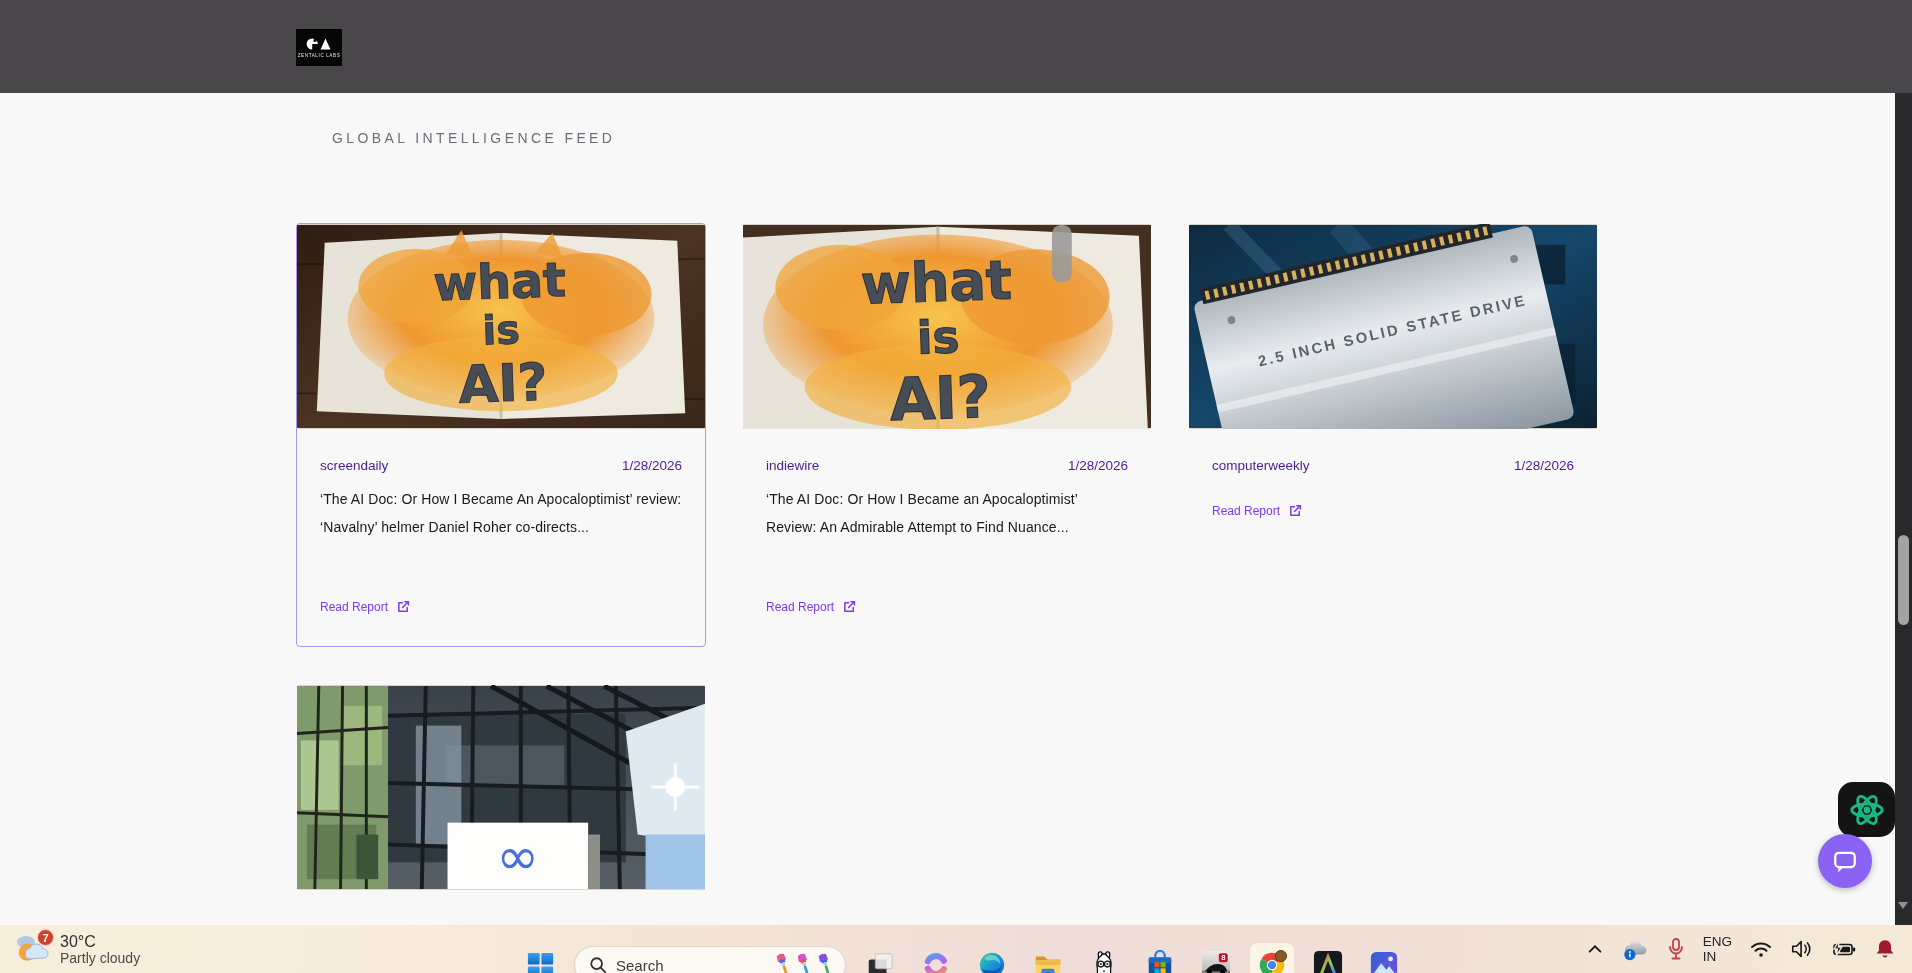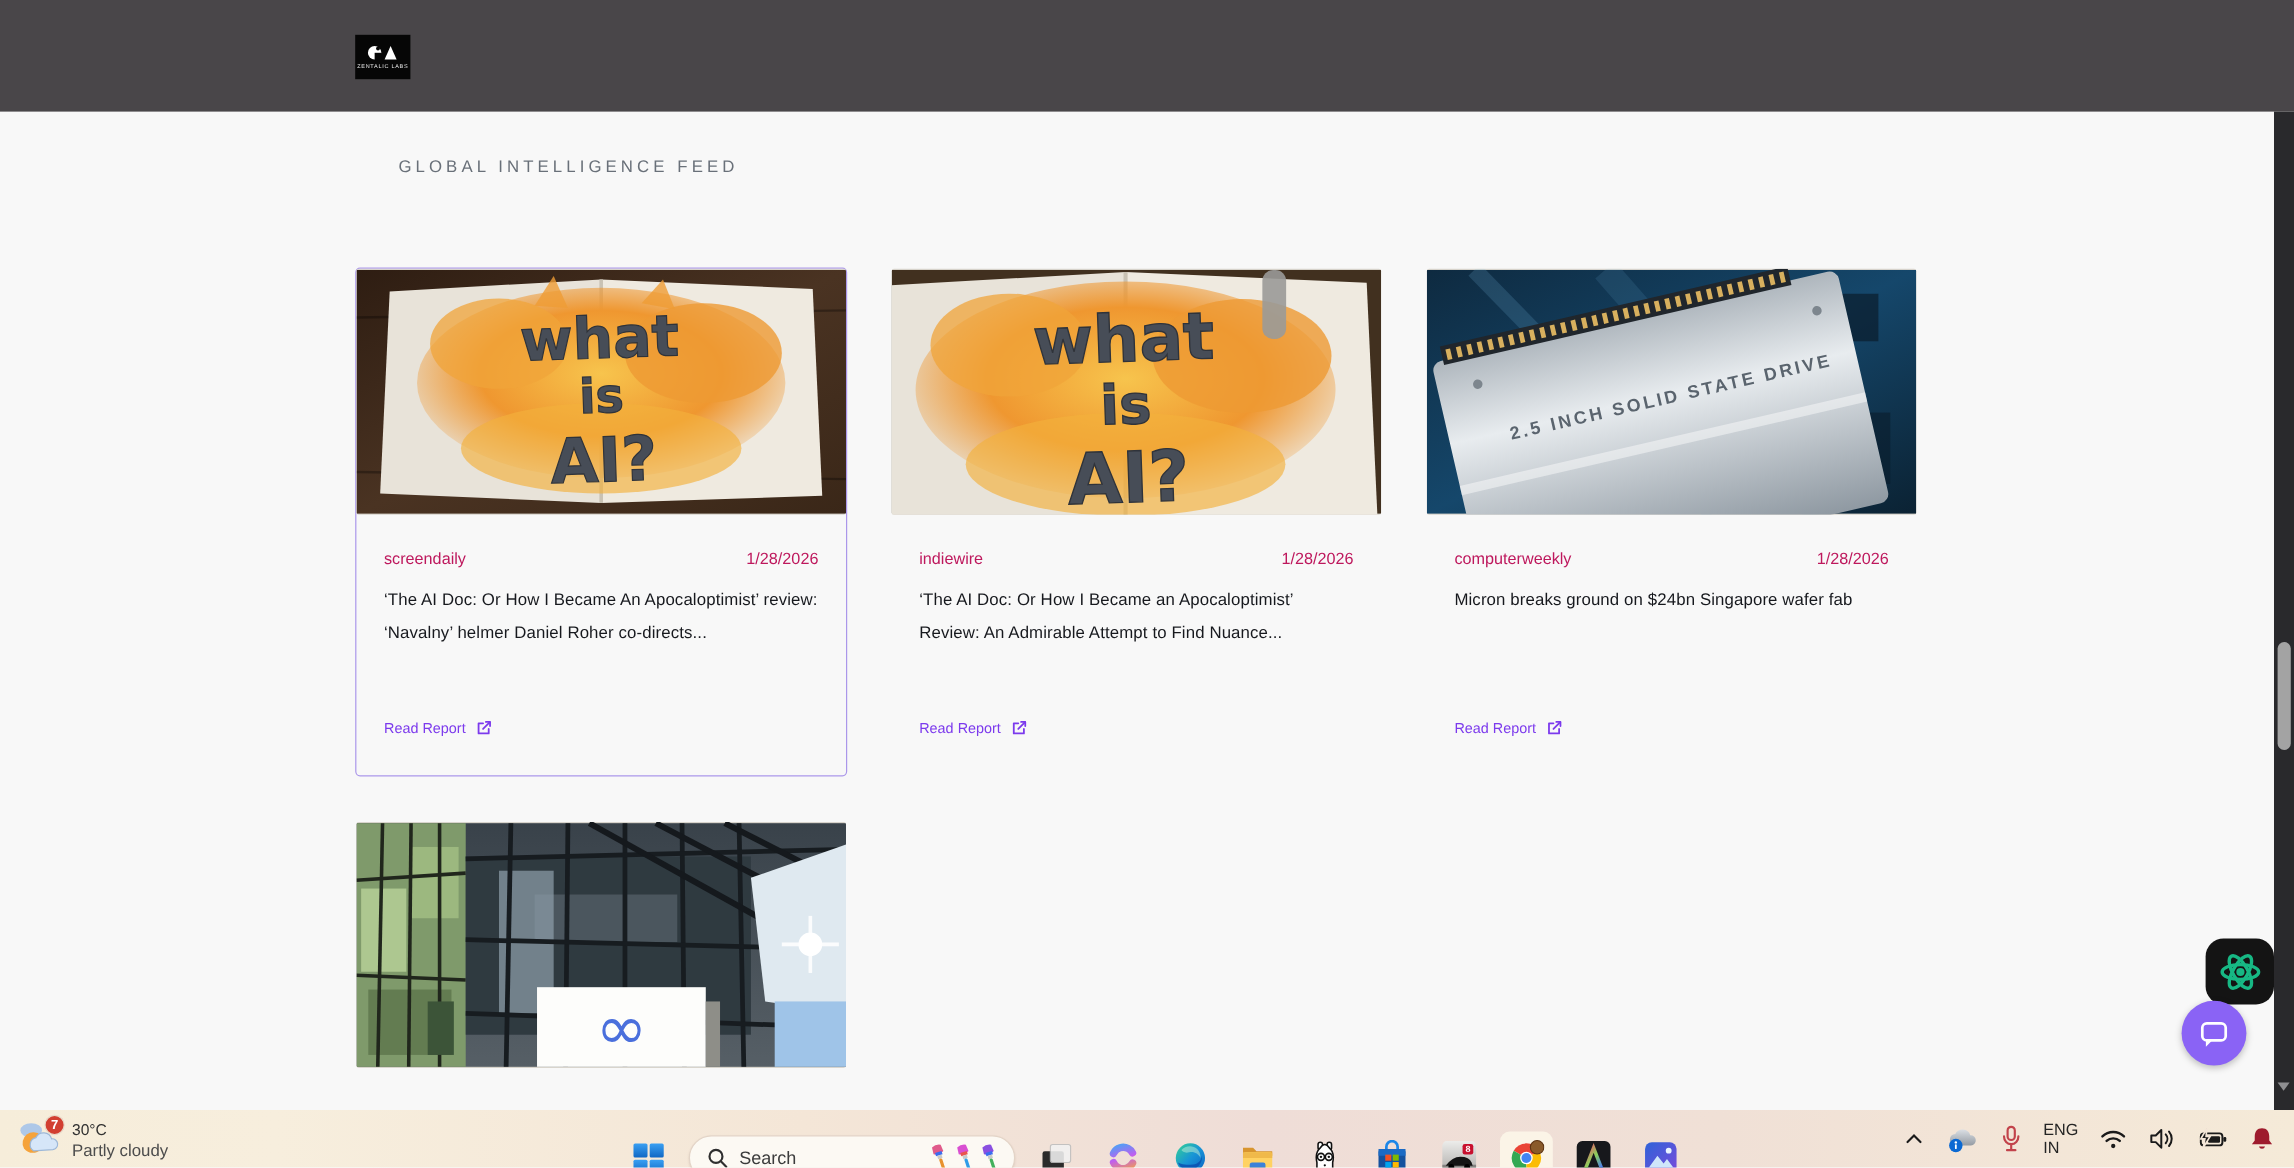--- a/index.html
+++ b/index.html
@@ -20,38 +20,38 @@
 
   
   .feed-heading { position:absolute; left:332px; top:130px; font-size:14px; letter-spacing:3.4px; color:#697079; font-weight:400; }
   .cards { position:absolute; left:296px; top:223px; width:1302px; display:grid;
            grid-template-columns:repeat(3,410px); column-gap:36px; row-gap:37px; }
   .card { width:410px; border:1px solid transparent; border-radius:4px; cursor:pointer; }
   .card.highlighted { border-color:#ab97ea; }
   .card-image { height:205px; overflow:hidden; border-radius:2px; background:#d8d4cc; }
   .card-image svg { display:block; }
   .card-body { padding:29px 23px 0 23px; }
-  .card-meta { display:flex; justify-content:space-between; font-size:13.5px; color:#be185d; }
+  .card-meta { display:flex; justify-content:space-between; font-size:13.5px; color:#4c1d95; }
   .card-title { margin-top:12px; font-size:14px; line-height:28px; color:#17191e; font-weight:500; min-height:84px; letter-spacing:0.1px; }
   .card-link { margin-top:30px; margin-bottom:32px; display:flex; align-items:center; gap:8px; color:#7c3aed; font-size:12px; width:max-content; cursor:pointer; }
 
   
   .fab-black { position:absolute; left:1838px; top:782px; width:57px; height:55px; border-radius:15px; background:#141414;
                display:flex; align-items:center; justify-content:center; z-index:5; cursor:pointer; }
   .fab-purple { position:absolute; left:1818px; top:834px; width:54px; height:54px; border-radius:50%; background:#8a63f5;
                 display:flex; align-items:center; justify-content:center; z-index:6; cursor:pointer; box-shadow:0 2px 6px rgba(0,0,0,.25); }
 
   
   .taskbar { position:absolute; left:0; bottom:0; width:1912px; height:48px; z-index:10;
              background:linear-gradient(90deg,#f6edda 0%,#f7eedd 12%,#f4e6d7 35%,#efddd7 55%,#f0e0d6 75%,#f5ead8 100%); }
   .weather { position:absolute; left:6px; top:3px; height:42px; display:flex; align-items:center; gap:8px; cursor:pointer; padding:0 8px; border-radius:4px; }
   .weather-icon-wrap { position:relative; width:38px; height:36px; }
   .weather-badge { position:absolute; top:-2px; right:-2px; width:17px; height:17px; border-radius:50%; background:#d23f31;
                    color:#fff; font-size:11px; font-weight:bold; display:flex; align-items:center; justify-content:center; border:1px solid #e8d9c9; }
-  .weather-temp { font-size:13px; color:#313131; line-height:17px; }
+  .weather-temp { font-size:16px; color:#313131; line-height:17px; }
   .weather-cond { font-size:14px; color:#4c4c4c; line-height:16px; }
 
   .tb-center { position:absolute; left:518px; top:12px; height:56px; display:flex; align-items:center; gap:12px; }
   .tb-slot { width:44px; height:44px; border-radius:6px; display:flex; align-items:center; justify-content:center; position:relative; cursor:pointer; }
   .run-dot::after { content:""; position:absolute; bottom:2px; left:50%; transform:translateX(-50%);
                     width:8px; height:3px; border-radius:2px; background:#8a8a8a; }
   .chrome-slot { background:#fbf4e7; border-radius:8px; }
   .chrome-slot::after { content:""; position:absolute; bottom:2px; left:50%; transform:translateX(-50%);
                         width:26px; height:4px; border-radius:2px; background:#e03a3a; }
   .search-pill { width:272px; height:38px; border-radius:19px; background:#fcf9f3; border:1px solid #e3d4c7;
@@ -214,21 +214,20 @@
           <circle cx="296" cy="44" r="4" fill="#7d868e"></circle>
           <rect x="-30" y="120" width="350" height="8" fill="rgba(255,255,255,.45)"></rect>
         </g>
       </svg>
     </div>
     <div class="card-body">
       <div class="card-meta">
         <span>computerweekly</span>
         <span>1/28/2026</span>
       </div>
-      <div class="card-title">Micron breaks ground on $24bn Singapore wafer fab</div>
       <div class="card-link">
         <span>Read Report</span>
         <svg width="15" height="15" viewBox="0 0 16 16" stroke="#7c3aed" stroke-width="1.6" fill="none" stroke-linecap="round" stroke-linejoin="round">
           <path d="M12,9 v4 h-9 v-9 h4"></path>
             <path d="M9.5,2.8 h3.7 v3.7"></path>
             <path d="M13,3 l-6,6"></path>
         </svg>
       </div>
     </div>
   </div>

